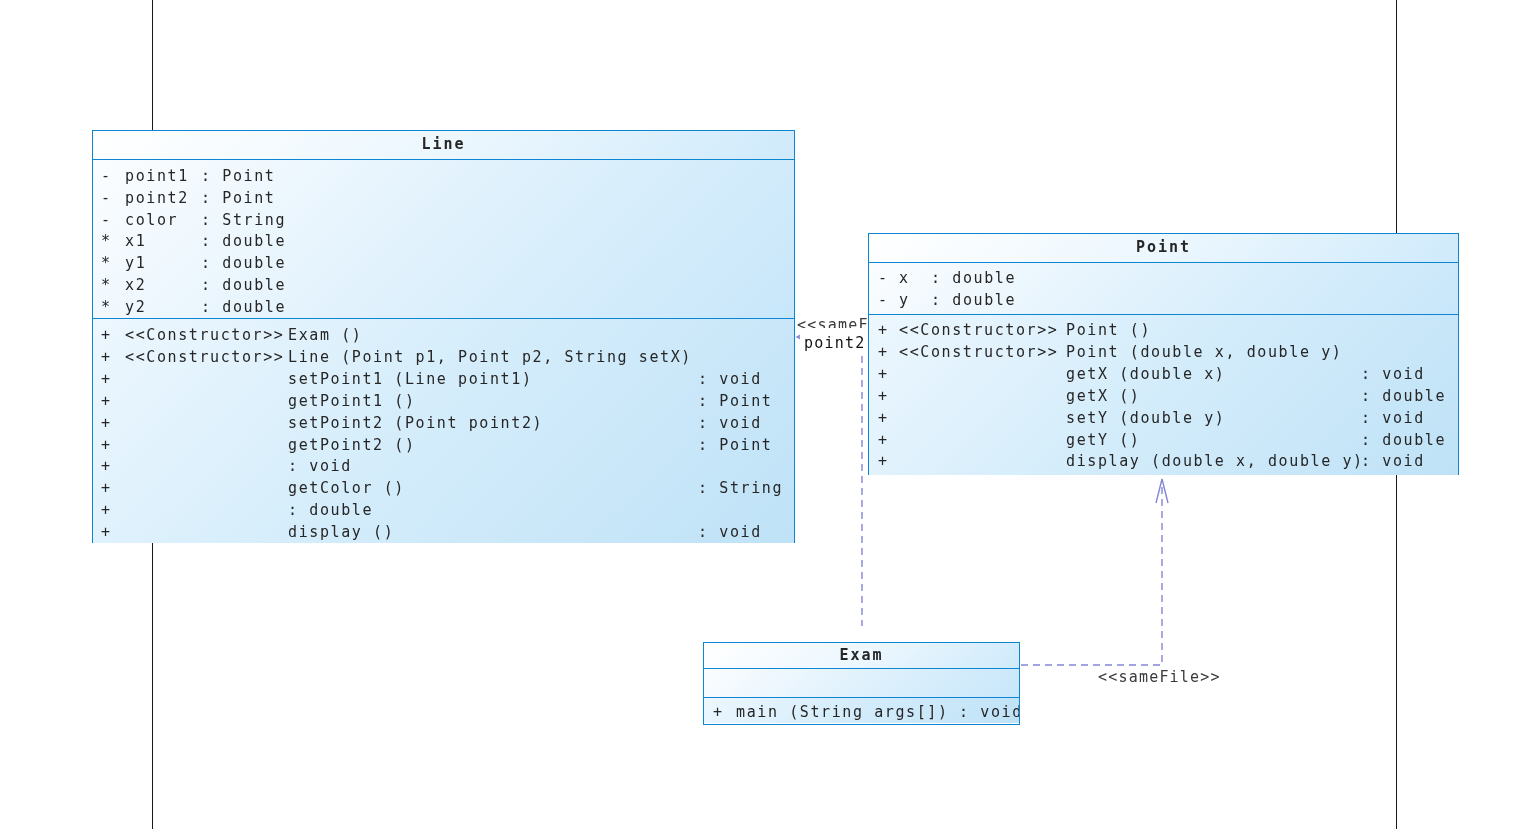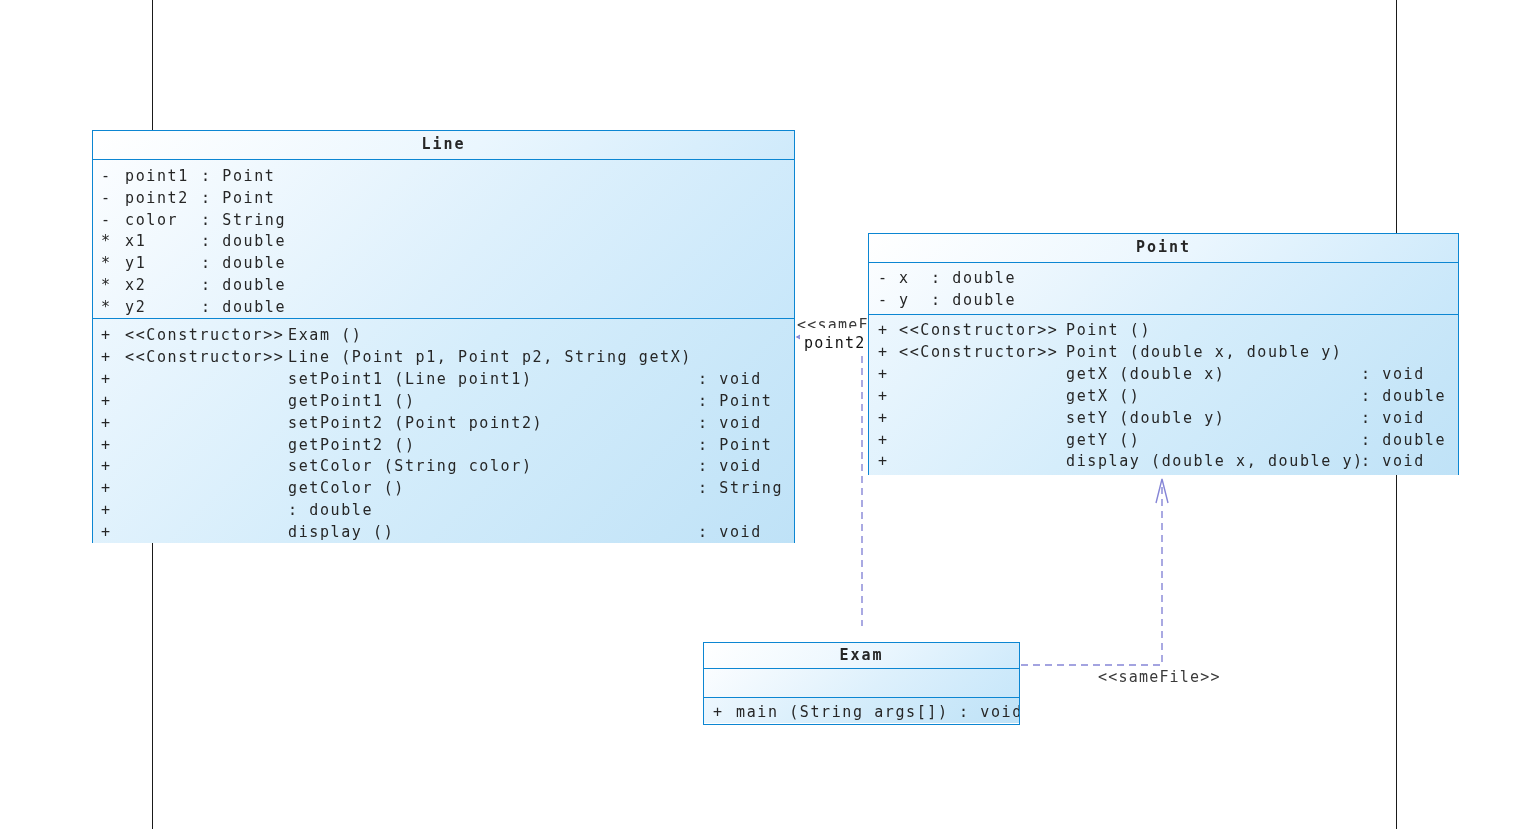--- a/index.html
+++ b/index.html
@@ -80,26 +80,26 @@
         <div class="row"><span class="vis">-</span><span class="aname">point1</span><span class="atype">: Point</span></div>
         <div class="row"><span class="vis">-</span><span class="aname">point2</span><span class="atype">: Point</span></div>
         <div class="row"><span class="vis">-</span><span class="aname">color</span><span class="atype">: String</span></div>
         <div class="row"><span class="vis">*</span><span class="aname">x1</span><span class="atype">: double</span></div>
         <div class="row"><span class="vis">*</span><span class="aname">y1</span><span class="atype">: double</span></div>
         <div class="row"><span class="vis">*</span><span class="aname">x2</span><span class="atype">: double</span></div>
         <div class="row"><span class="vis">*</span><span class="aname">y2</span><span class="atype">: double</span></div>
       </div>
     <div class="methods">
         <div class="row"><span class="vis">+</span><span class="stereo">&lt;&lt;Constructor&gt;&gt;</span><span class="sig">Exam ()</span><span class="ret"></span></div>
-        <div class="row"><span class="vis">+</span><span class="stereo">&lt;&lt;Constructor&gt;&gt;</span><span class="sig">Line (Point p1, Point p2, String getX)</span><span class="ret"></span></div>
+        <div class="row"><span class="vis">+</span><span class="stereo">&lt;&lt;Constructor&gt;&gt;</span><span class="sig">Line (Point p1, Point p2, String setX)</span><span class="ret"></span></div>
         <div class="row"><span class="vis">+</span><span class="stereo"></span><span class="sig">setPoint1 (Line point1)</span><span class="ret">: void</span></div>
         <div class="row"><span class="vis">+</span><span class="stereo"></span><span class="sig">getPoint1 ()</span><span class="ret">: Point</span></div>
         <div class="row"><span class="vis">+</span><span class="stereo"></span><span class="sig">setPoint2 (Point point2)</span><span class="ret">: void</span></div>
         <div class="row"><span class="vis">+</span><span class="stereo"></span><span class="sig">getPoint2 ()</span><span class="ret">: Point</span></div>
-        <div class="row"><span class="vis">+</span><span class="stereo"></span><span class="sig">setColor (String color)</span><span class="ret">: void</span></div>
+        <div class="row"><span class="vis">+</span><span class="stereo"></span><span class="ret">: void</span></div>
         <div class="row"><span class="vis">+</span><span class="stereo"></span><span class="sig">getColor ()</span><span class="ret">: String</span></div>
         <div class="row"><span class="vis">+</span><span class="stereo"></span><span class="ret">: double</span></div>
         <div class="row"><span class="vis">+</span><span class="stereo"></span><span class="sig">display ()</span><span class="ret">: void</span></div>
       </div>
   </div>
 
   <div class="classbox box-point">
     <div class="title">Point</div>
     <div class="attrs">
         <div class="row"><span class="vis">-</span><span class="aname">x</span><span class="atype">: double</span></div>

